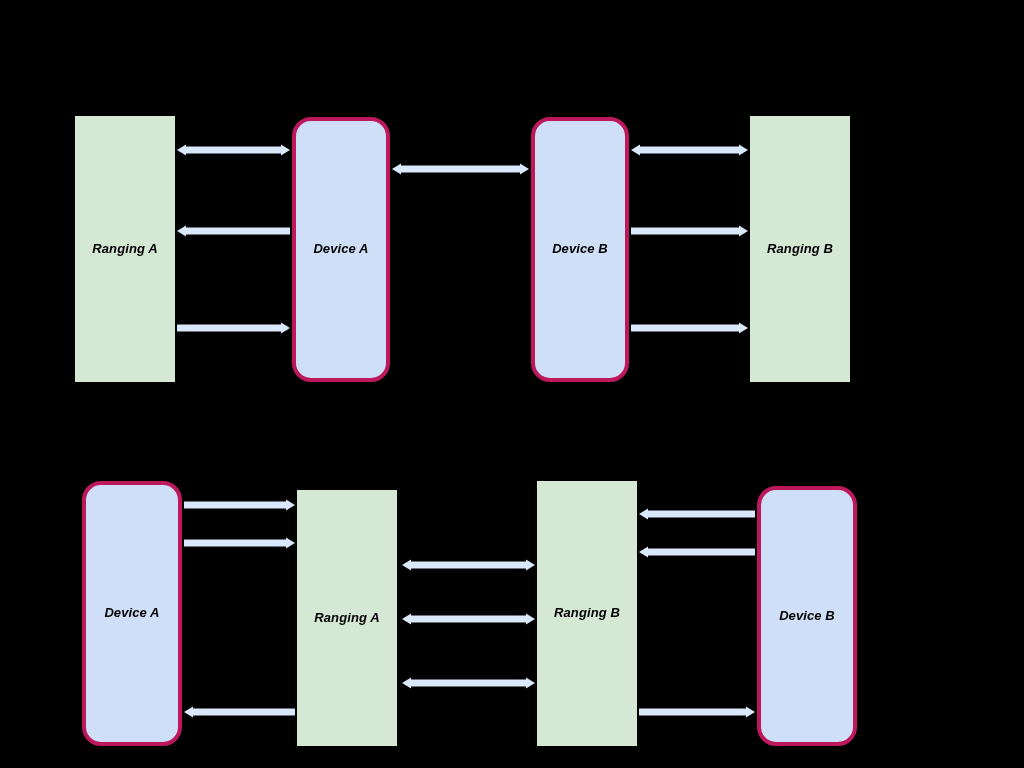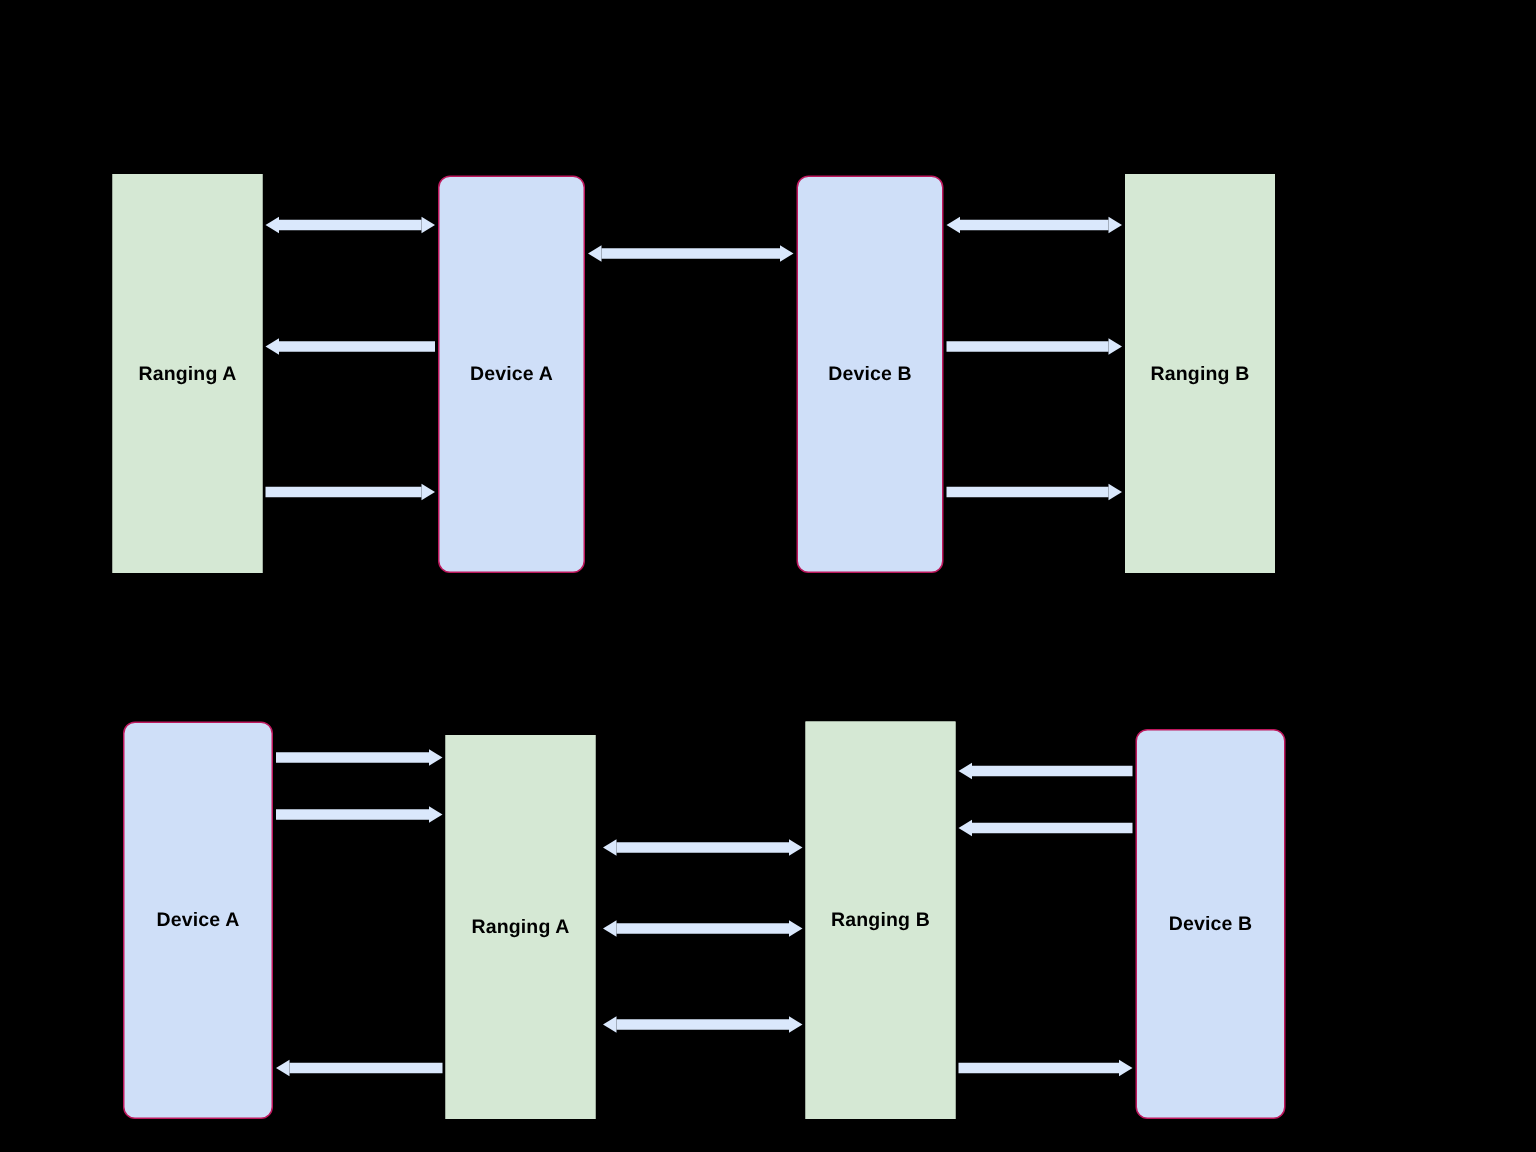--- a/index.html
+++ b/index.html
@@ -12,20 +12,21 @@
     width: 1024px;
     height: 768px;
     font-family: "Liberation Sans", sans-serif;
     overflow: hidden;
   }
   #canvas {
     position: relative;
     width: 1024px;
     height: 768px;
     background: #000000;
+    font-style: italic;
   }
   .node {
     position: absolute;
     box-sizing: border-box;
     display: flex;
     align-items: center;
     justify-content: center;
     text-align: center;
     color: #000000;
     font-weight: bold;
@@ -34,22 +35,22 @@
     letter-spacing: 0.1px;
     font-family: "Liberation Sans", sans-serif;
   }
   .node.green {
     background: #d5e8d4;
     border: 1px solid #d5e8d4;
     border-radius: 0;
   }
   .node.blue {
     background: #cfdff8;
-    border: 1px solid #be185d;
-    border-radius: 8px;
+    border: 4px solid #be185d;
+    border-radius: 19px;
   }
   .node-label {
     pointer-events: none;
     white-space: nowrap;
   }
   .edge {
     position: absolute;
     overflow: visible;
   }
   .edge svg {

